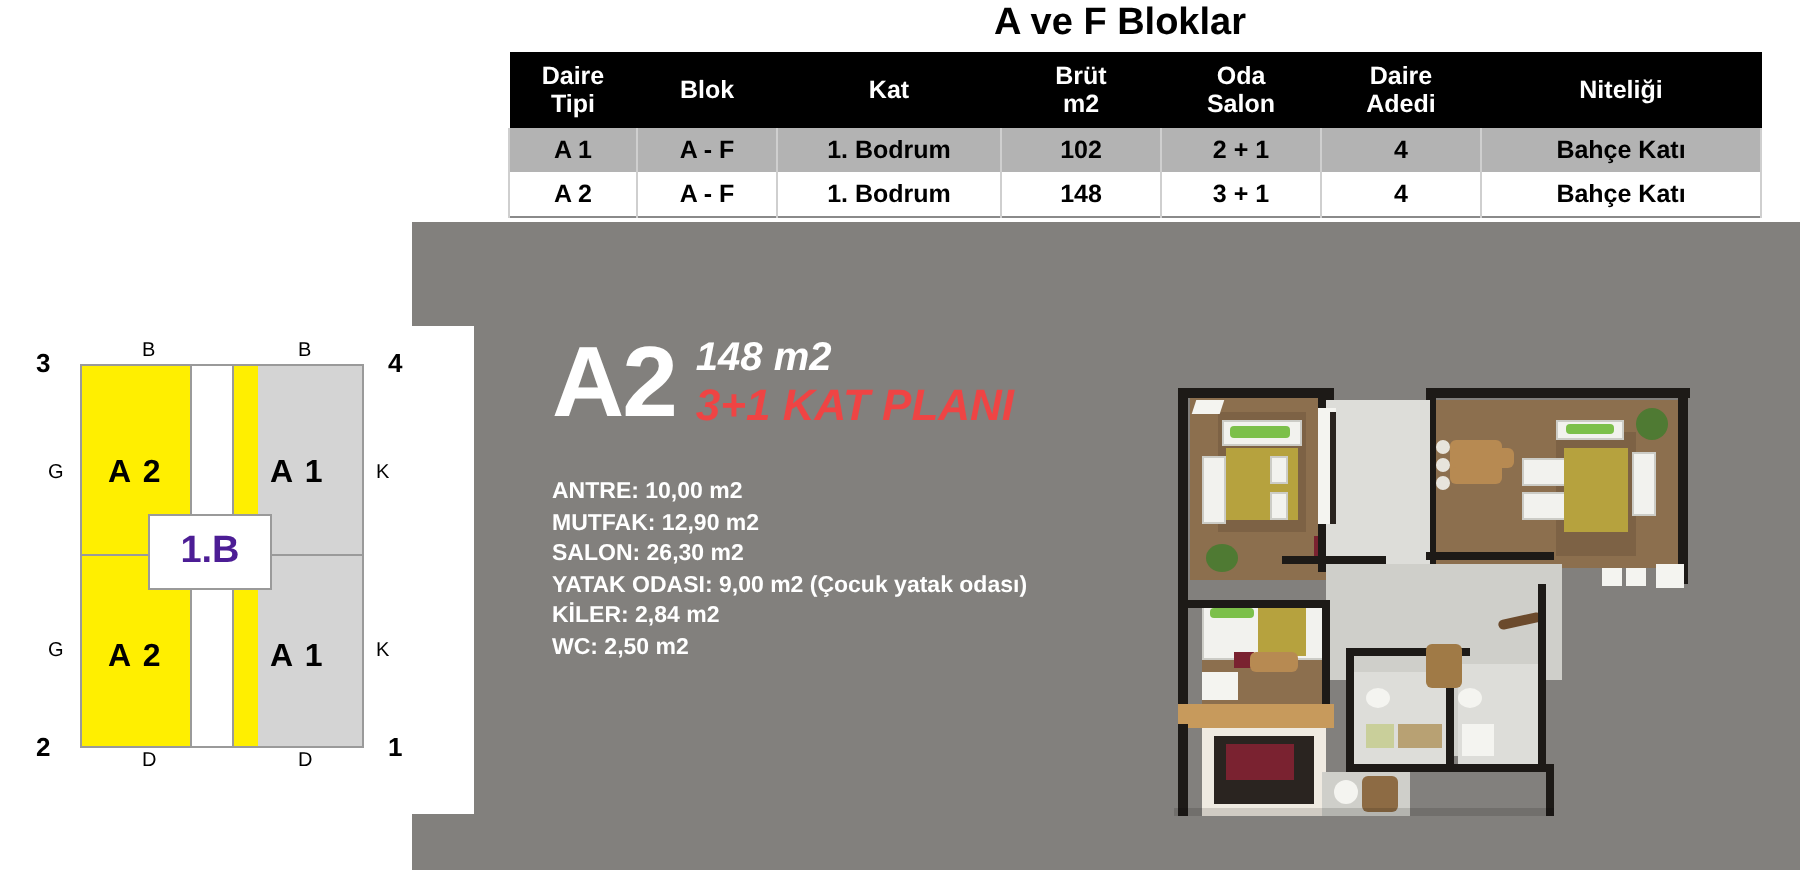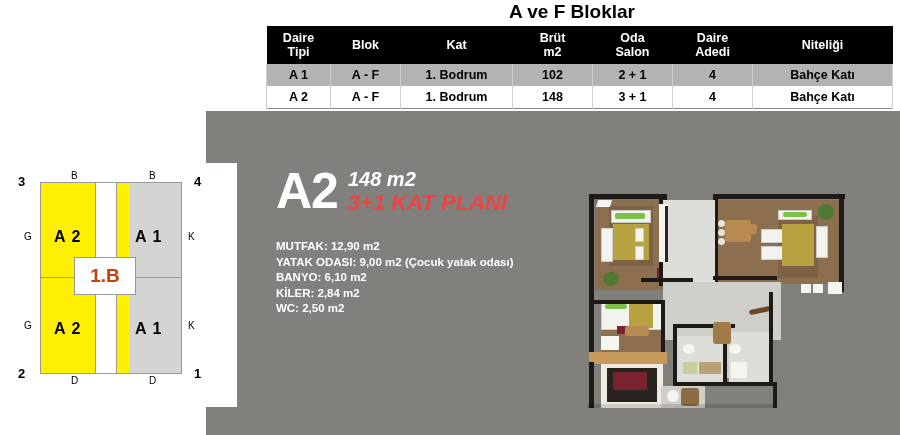--- a/index.html
+++ b/index.html
@@ -24,21 +24,21 @@
       206px 435px,
       206px 407px,
       237px 407px,
       237px 163px,
       206px 163px
     );
   }
 
   
   .table-block{
-    position:absolute;left:266px;top:0;width:612px;
+    position:absolute;left:254px;top:0;width:612px;
   }
   .table-title{
     text-align:center;
     font-size:19px;
     font-weight:bold;
     color:#000;
     line-height:24px;
     padding-bottom:2px;
     letter-spacing:0px;
   }
@@ -108,21 +108,21 @@
     box-sizing:border-box;
   }
   .kp-core-h{
     position:absolute;left:33px;top:74px;width:62px;height:38px;
     background:#ffffff;
     border:1px solid #9a9a9a;
     box-sizing:border-box;
     display:flex;align-items:center;justify-content:center;
   }
   .kp-core-label{
-    font-size:19px;font-weight:bold;color:#c2410c;letter-spacing:0px;
+    font-size:19px;font-weight:bold;color:#4c1d95;letter-spacing:0px;
   }
   .kp-unit{
     position:absolute;
     font-size:16px;font-weight:bold;color:#000;
     letter-spacing:1px;
   }
   .kp-u-tl{left:36px;top:60px;}
   .kp-u-bl{left:36px;top:152px;}
   .kp-u-tr{left:117px;top:60px;}
   .kp-u-br{left:117px;top:152px;}
@@ -285,23 +285,24 @@
 
   <div class="headline">
     <div class="hl-code">A2</div>
     <div class="hl-right">
       <div class="hl-area">148 m2</div>
       <div class="hl-sub">3+1 KAT PLANI</div>
     </div>
   </div>
 
   <div class="roomlist">
+    <div class="room-line">ANTRE: 10,00 m2</div>
     <div class="room-line">MUTFAK: 12,90 m2</div>
+    <div class="room-line">SALON: 26,30 m2</div>
     <div class="room-line">YATAK ODASI: 9,00 m2 (Çocuk yatak odası)</div>
-    <div class="room-line">BANYO: 6,10 m2</div>
     <div class="room-line">KİLER: 2,84 m2</div>
     <div class="room-line">WC: 2,50 m2</div>
   </div>
 
   <div class="render">
     <div class="fp-bg"></div>
     <div class="fp">
 
       <div class="floor-wood" style="left:22px;top:22px;width:68px;height:92px;"></div>
       <div class="floor-wood2" style="left:36px;top:30px;width:44px;height:60px;"></div>

